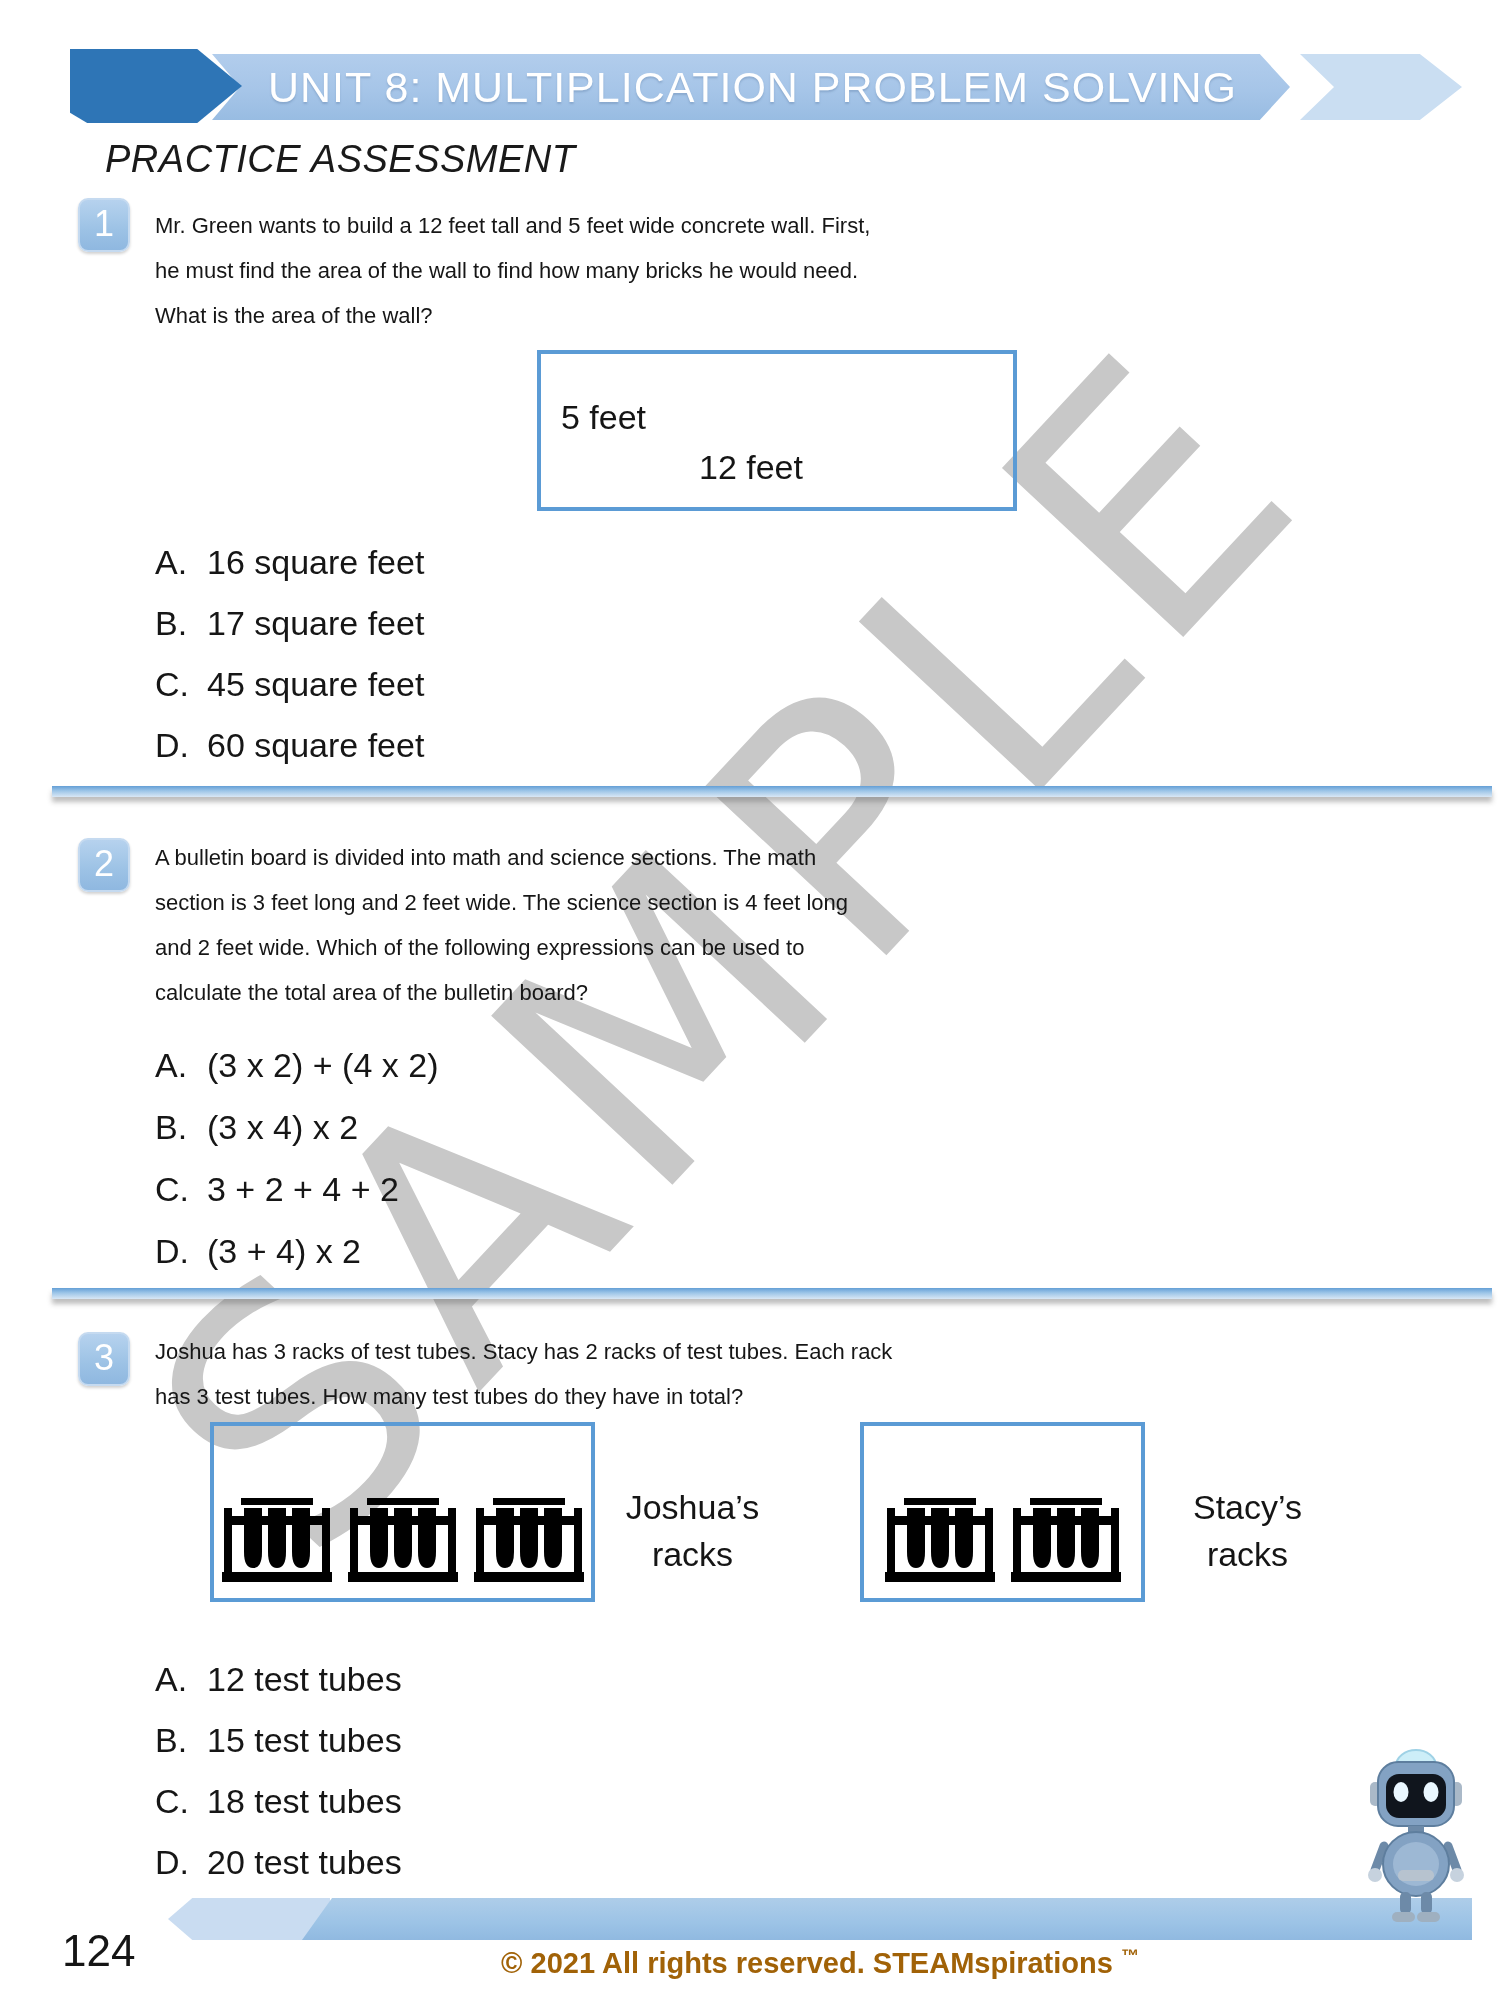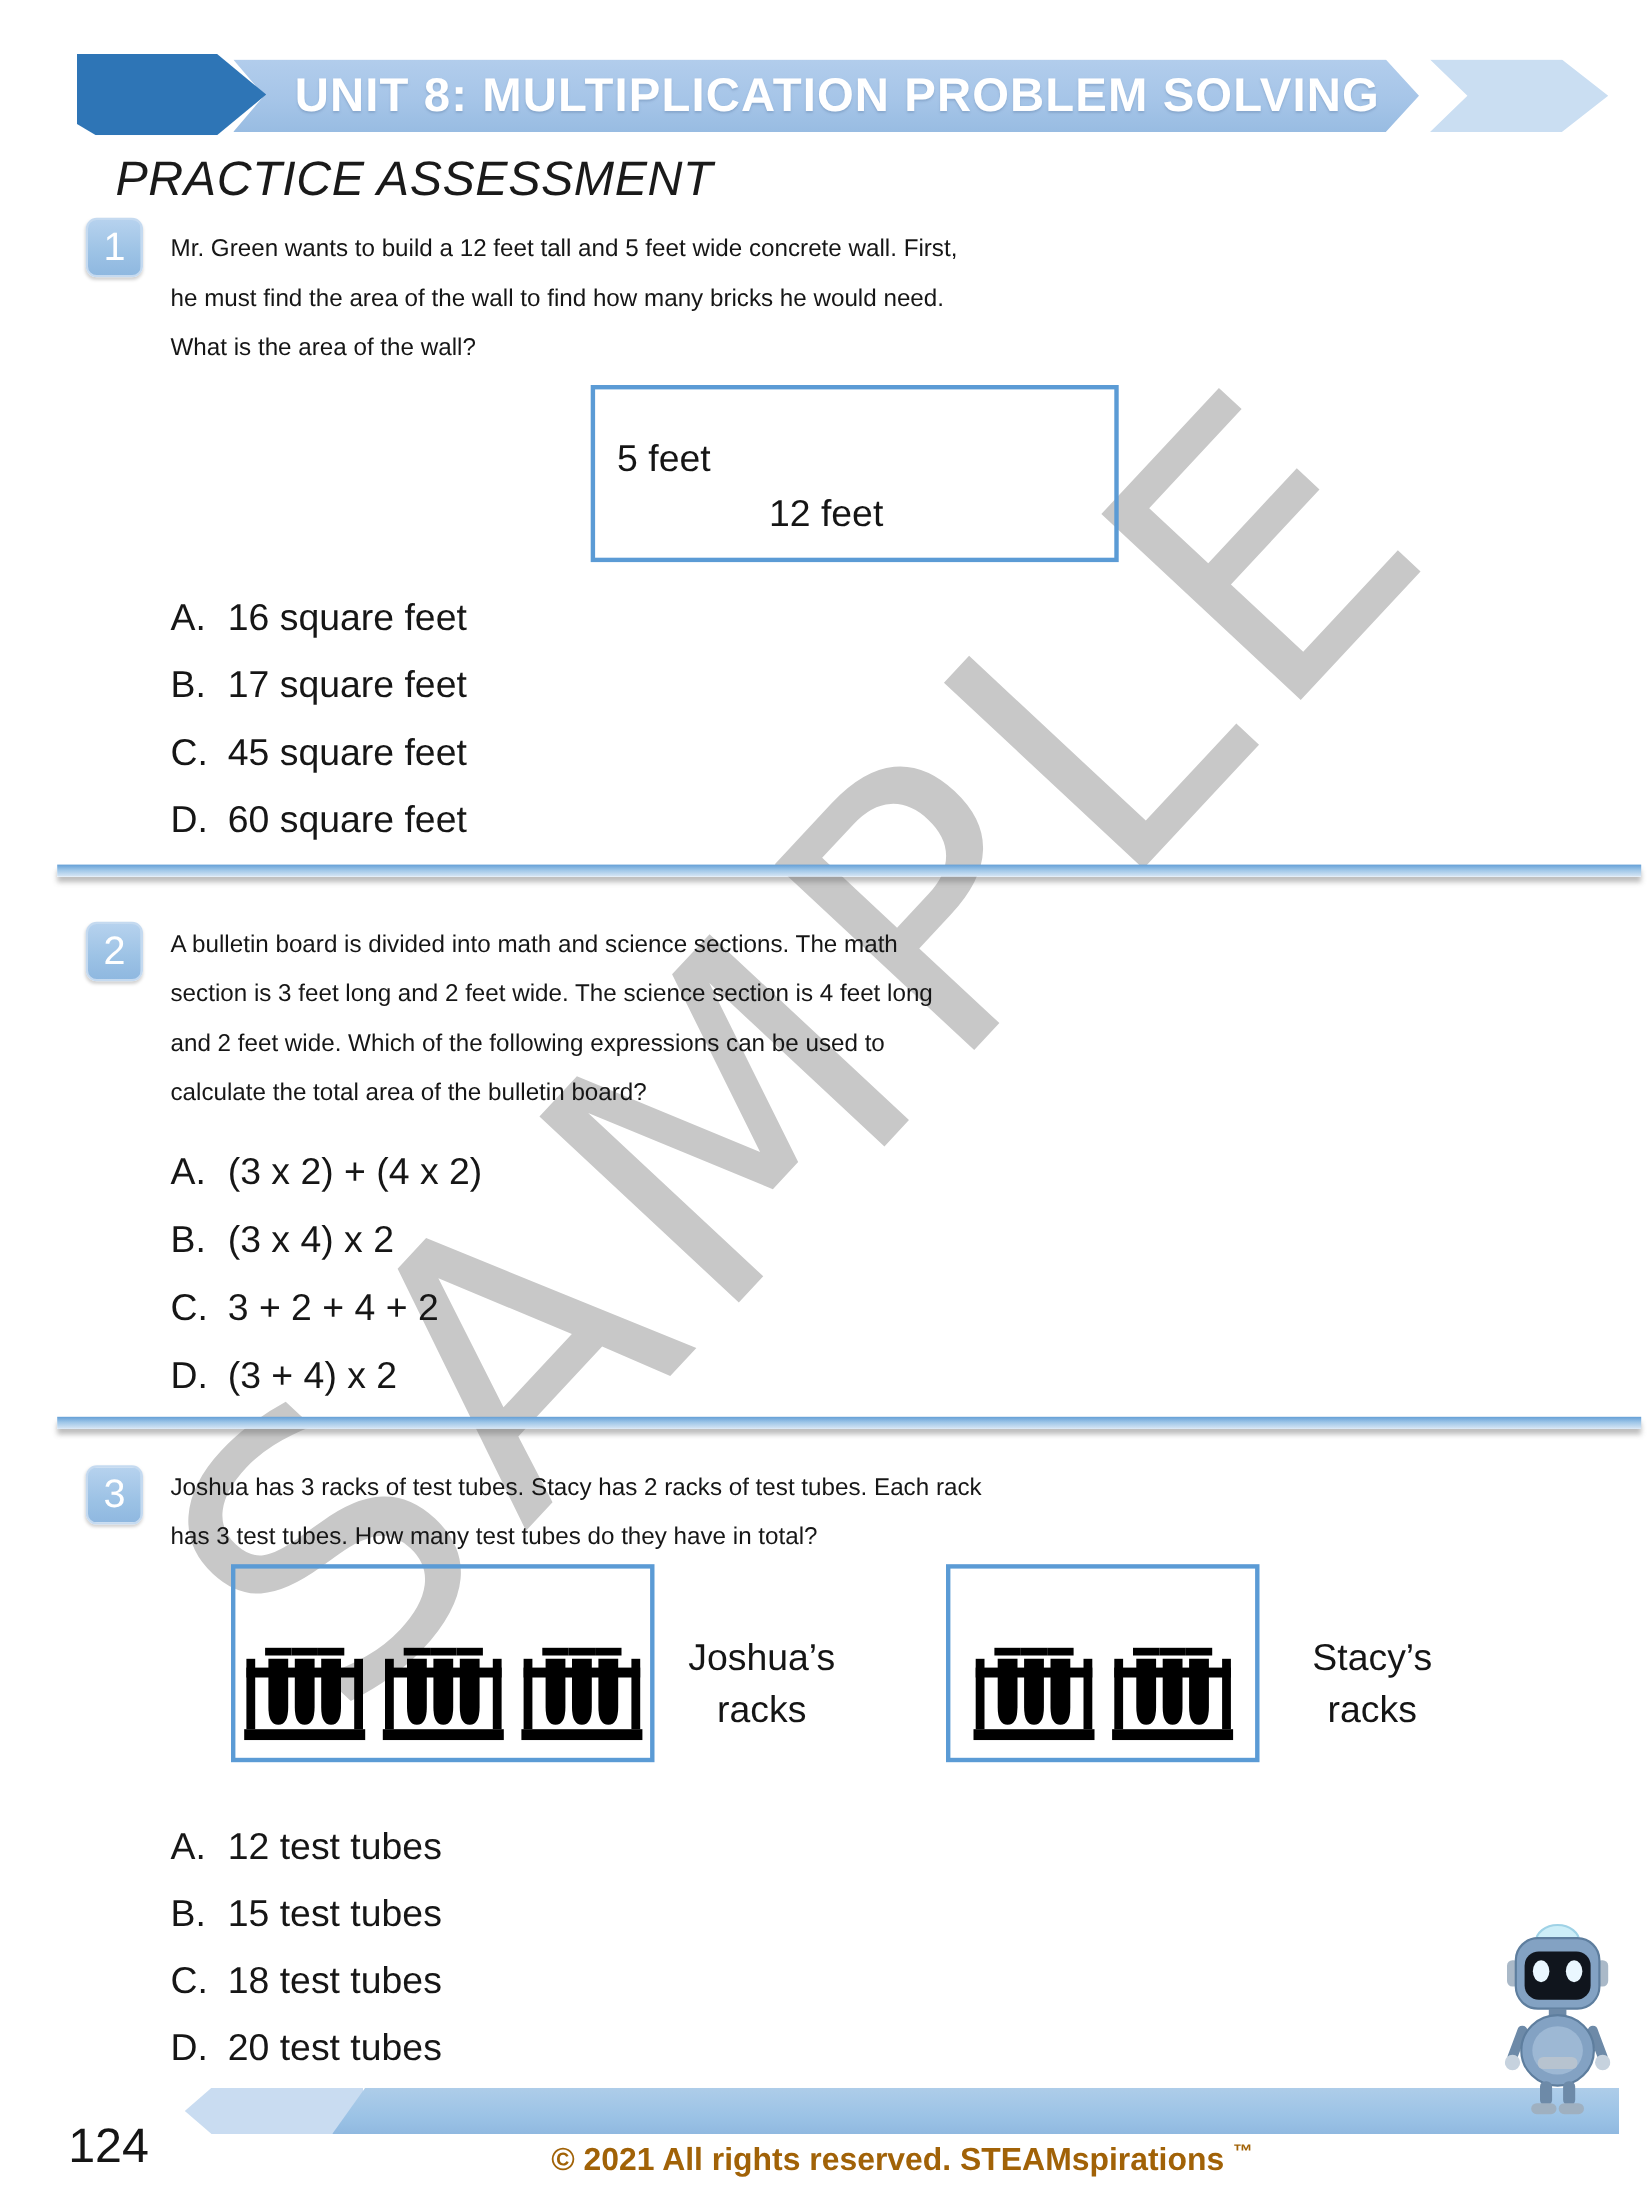--- a/index.html
+++ b/index.html
@@ -23,32 +23,32 @@
     clip-path:polygon(0 0, 74% 0, 100% 50%, 74% 100%, 10% 100%, 0 86%);
     filter:drop-shadow(7px 0 0 #ffffff);
   }
   .band{
     position:absolute; left:212px; top:54px; width:1078px; height:66px; z-index:2;
     background:linear-gradient(180deg,#b2cdec 0%, var(--header-band,#a6c5e8) 55%, #98bce2 100%);
     clip-path:polygon(0 0, 97.2% 0, 100% 50%, 97.2% 100%, 0 100%, 2.6% 50%);
     display:flex; align-items:center;
   }
   .band-title{
-    padding-left:56px; color:#ffffff; font-weight:bold; font-size:43px;
+    padding-left:56px; color:#ffffff; font-weight:normal; font-size:43px;
     letter-spacing:1px; white-space:nowrap;
     text-shadow:0 2px 2px rgba(90,120,160,0.35);
   }
   .chev-light{
     position:absolute; left:1300px; top:54px; width:162px; height:66px; z-index:1;
     background:var(--header-light,#cadef2);
     clip-path:polygon(0 0, 74% 0, 100% 50%, 74% 100%, 0 100%, 21% 50%);
   }
   .practice{
     position:absolute; left:105px; top:138px; margin:0; z-index:2;
-    font-size:44px; font-style:italic; font-weight:500; color:#1a1a1a;
+    font-size:38px; font-style:italic; font-weight:500; color:#1a1a1a;
     letter-spacing:0.5px;
   }
   
   .badge{
     position:absolute; left:78px; width:48px; height:50px; z-index:2;
     border-radius:10px; border:2px solid #c5daf0;
     background:linear-gradient(180deg,#b6d2ee 0%, var(--badge-fill,#9cc2e5) 60%, #8fb8e0 100%);
     box-shadow:0 2px 3px rgba(0,0,0,0.18);
     color:#ffffff; font-size:36px; line-height:48px; text-align:center;
   }

